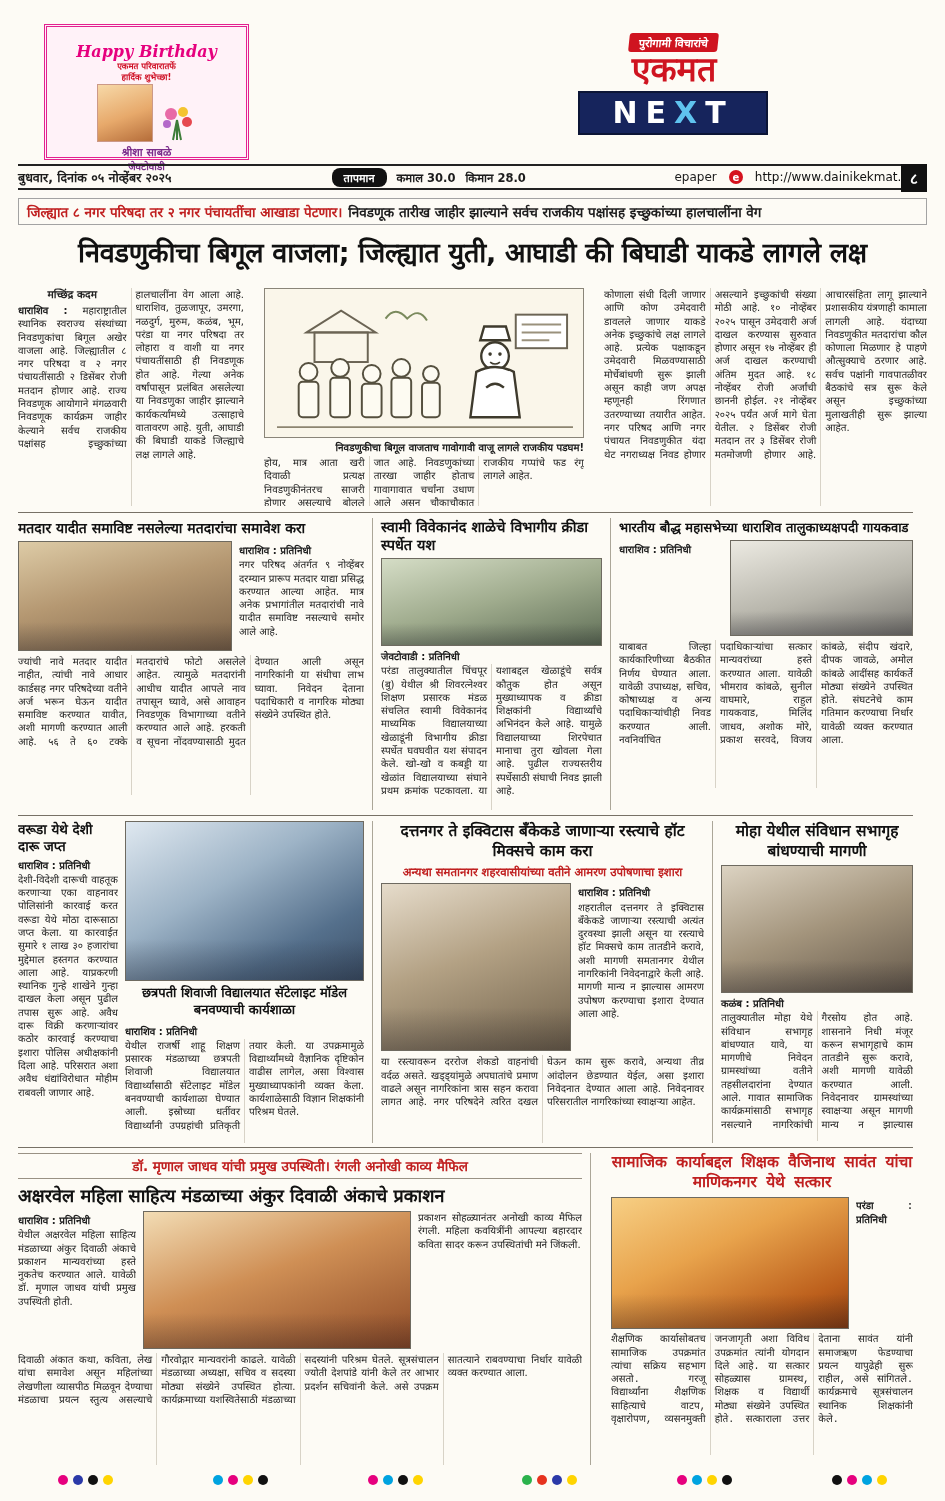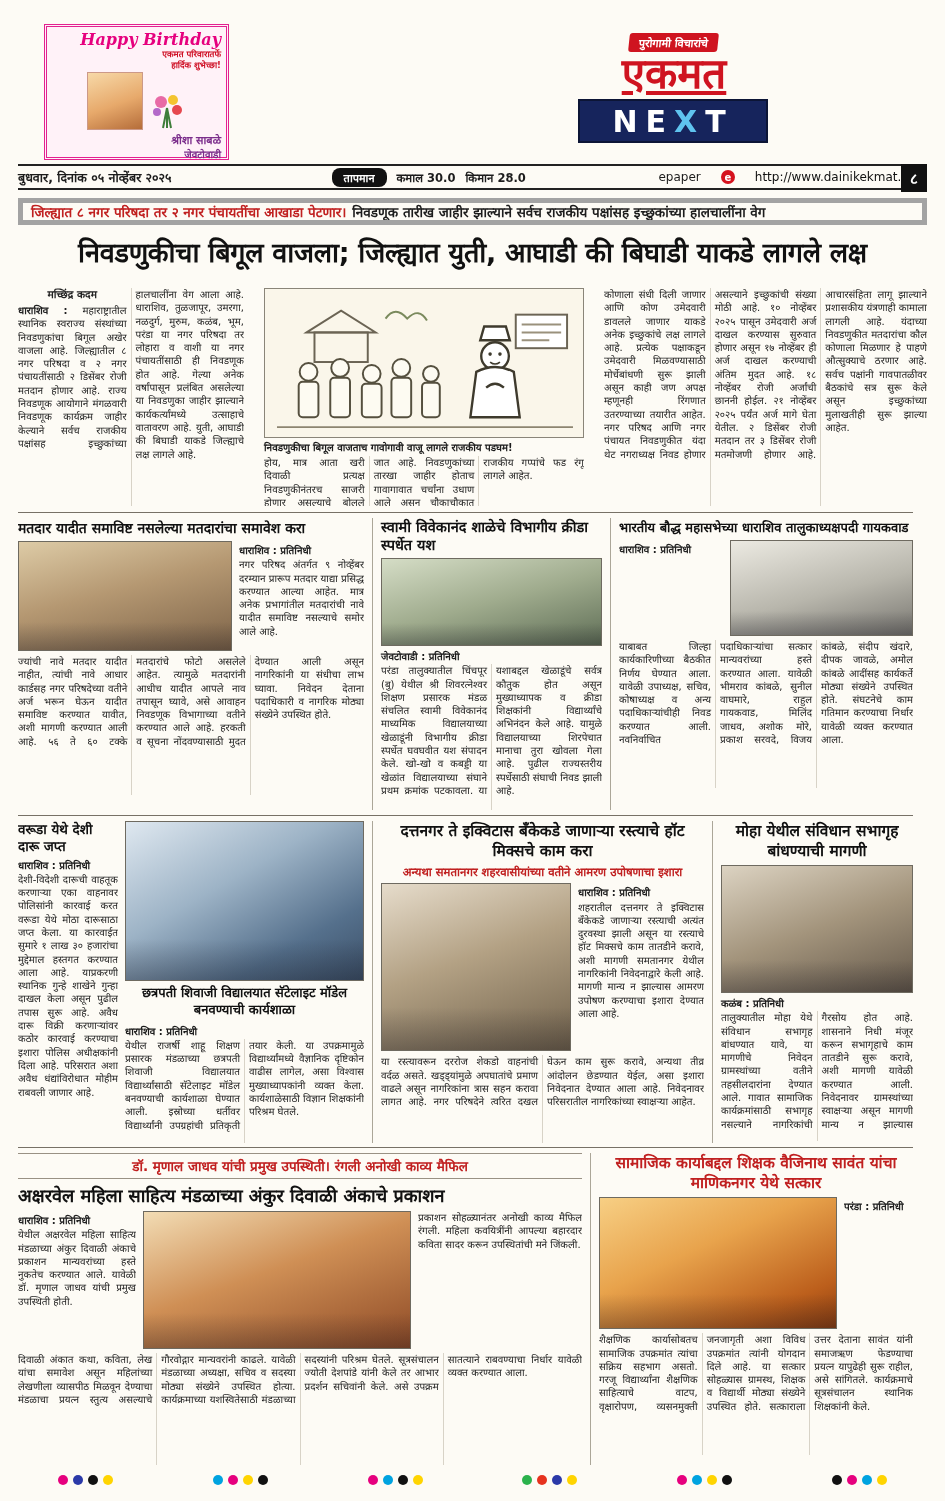--- a/index.html
+++ b/index.html
@@ -1,66 +1,66 @@
 <!DOCTYPE html>
 <html><head>
 <meta charset="utf-8">
 <style>
   * { margin:0; padding:0; box-sizing:border-box; }
   html,body { background:#e8e6e0; }
   body { font-family:"DejaVu Sans","Liberation Sans",sans-serif; }
   .page { position:relative; width:945px; height:1501px; margin:0 auto; background:#fdfbf5; color:#1c1c1c; overflow:hidden; }
 
   
-  .bday-box { position:absolute; left:44px; top:24px; width:185px; height:136px; border:3px double #e3218f; background:#fff2f8; padding:3px 5px; text-align:right; }
+  .bday-box { position:absolute; left:44px; top:24px; width:205px; height:136px; border:3px double #e3218f; background:#fff2f8; padding:15px 5px; text-align:center; }
   .bday-title { font-family:"DejaVu Serif","Liberation Serif",serif; font-style:italic; font-weight:bold; color:#e6007e; font-size:16px; }
   .bday-line { color:#cf1126; font-size:8.5px; font-weight:bold; line-height:1.25; }
   .bday-media { display:flex; justify-content:center; align-items:flex-end; gap:4px; margin-top:2px; }
   .bday-photo { width:56px; height:58px; background:linear-gradient(160deg,#f7d9a8 0%,#e7a96b 55%,#b56d3a 100%); border:1px solid #c98; }
   .bday-flowers { width:40px; height:40px; }
   .bday-name { color:#7b2d8b; font-weight:bold; font-size:11px; margin-top:2px; }
   .bday-vill { color:#7b2d8b; font-weight:bold; font-size:10px; }
 
   .masthead { position:absolute; left:226px; top:40px; width:350px; height:100px; display:flex; align-items:center; justify-content:center; }
   .masthead-text { color:#cf1420; font-size:64px; font-weight:bold; letter-spacing:1px; text-shadow:1px 1px 0 #8d0d14; }
 
   .brand-right { position:absolute; left:578px; top:32px; width:192px; height:128px; text-align:center; }
   .ribbon { display:inline-block; background:#cf1420; color:#fff; font-size:11px; font-weight:bold; padding:2px 10px; border-radius:3px; transform:skewX(-6deg); }
-  .ekmat { color:#cf1420; font-size:42px; font-weight:bold; line-height:1.05;text-decoration:underline; }
+  .ekmat { color:#cf1420; font-size:34px; font-weight:bold; line-height:1.05; }
   .next-box { margin-top:3px; width:190px; height:44px; background:#16245c; border:2px solid #0c1536; display:flex; align-items:center; justify-content:center; font-weight:bold; font-size:30px; letter-spacing:8px; color:#fff; }
   .next-x { color:#5fc3ef; }
 
   .date-bar { position:absolute; left:18px; right:18px; top:164px; height:26px; border-top:2px solid #222; border-bottom:2px solid #222; display:flex; align-items:center; gap:10px; font-size:12px; }
   .date-text { font-weight:bold; font-size:12.5px; }
   .temp-badge { background:#111; color:#fff; font-weight:bold; font-size:11px; padding:2px 12px; border-radius:8px; margin-left:150px; }
   .temp-val { font-weight:bold; font-size:11.5px; }
-  .epaper-wrap { margin-left:auto; display:flex; align-items:center; gap:20px; }
+  .epaper-wrap { margin-left:auto; display:flex; align-items:center; gap:12px; }
   .epaper-label { font-size:12px; }
   .epaper-icon { width:14px; height:14px; border-radius:50%; background:#d5121e; color:#fff; font-size:10px; font-weight:bold; display:flex; align-items:center; justify-content:center; }
   .url { font-size:12px; color:#111; text-decoration:none; }
   .pageno { position:absolute; right:-0px; top:-2px; width:26px; height:28px; background:#111; color:#fff; font-weight:bold; font-size:15px; display:flex; align-items:center; justify-content:center; }
 
   
-  .kicker { position:absolute; left:18px; right:18px; top:198px; height:27px; border:5px solid #a3a3a3; display:flex; align-items:center; padding:0 8px; white-space:nowrap; overflow:hidden; font-weight:bold; font-size:13.5px; gap:6px;text-align:right; }
+  .kicker { position:absolute; left:18px; right:18px; top:198px; height:27px; border:1px solid #a3a3a3; display:flex; align-items:center; padding:0 8px; white-space:nowrap; overflow:hidden; font-weight:bold; font-size:13.5px; gap:6px;text-align:right; }
   .kicker-red { color:#c02020; }
   .kicker-black { color:#1c1c1c; }
 
   .main-headline { position:absolute; left:18px; right:18px; top:233px; font-size:27px; font-weight:bold; color:#111; text-align:center; white-space:nowrap; overflow:hidden; letter-spacing:-0.3px; }
 
   .lead { position:absolute; left:18px; right:18px; top:288px; height:218px; display:flex; gap:20px; }
   .bodytext { font-size:10px; line-height:1.33; text-align:justify; color:#222; overflow:hidden; }
   .cols2 { column-count:2; column-gap:9px; column-rule:1px solid #d8d3c7; }
   .cols3 { column-count:3; column-gap:9px; column-rule:1px solid #d8d3c7; }
   .cols4 { column-count:4; column-gap:9px; column-rule:1px solid #d8d3c7; }
   .lead-left { width:226px; height:218px; }
   .byline { font-weight:bold; font-size:10.5px; text-align:center; margin-bottom:2px; }
   .dl { font-weight:bold; }
   .lead-center { width:320px; display:flex; flex-direction:column; }
   .cartoon { height:150px; border:1px solid #8a8579; background:#faf6ea; overflow:hidden; }
-  .lead-caption { font-size:10px; font-weight:bold; text-align:left; padding:2px 0; }
+  .lead-caption { font-size:10px; font-weight:bold; text-align:right; padding:2px 0; }
   .lead-under { flex:1; }
   .lead-right { flex:1; height:218px; }
 
   
   .row { position:absolute; left:18px; right:32px; display:flex; border-top:1.5px solid #777166; padding-top:5px; }
   .sep-l { border-left:1px solid #aba698; }
   .art { overflow:hidden; }
   .hl { font-weight:bold; color:#111; }
   .hl-nowrap { white-space:nowrap; overflow:hidden; }
   .photo { border:1px solid #6e6a60; position:relative; flex-shrink:0; }
@@ -95,21 +95,21 @@
   .art-moha { flex:1; padding-left:8px; }
   .art-moha .hl { font-size:15.5px; text-align:center; line-height:1.3; margin-bottom:4px; }
   .moha-photo { width:100%; height:128px; background:linear-gradient(160deg,#dcd3c2 0%,#a3947c 50%,#64584a 100%); }
 
   
   .row4 { top:1147px; height:318px; }
   .g-zone { width:572px; padding-right:8px; }
   .g-kicker { font-size:13.5px; border-top:1px solid #999184; border-bottom:1px solid #999184; padding:3px 0; white-space:nowrap; overflow:hidden; }
   .g-hl { font-size:18px; white-space:nowrap; overflow:hidden; margin:4px 0; }
   .aksh-photo { width:268px; height:138px; background:linear-gradient(160deg,#f2dcb4 0%,#cf8f55 45%,#8e4a26 100%); }
-  .h-zone { flex:1; padding-left:8px; }
+  .h-zone { flex:1; padding-left:20px;font-family:Liberation Mono, monospace; }
   .h-hl { font-size:15.5px; line-height:1.3; margin-bottom:4px; }
   .satkar-photo { width:238px; height:132px; background:linear-gradient(155deg,#f7cf84 0%,#e8a34c 40%,#bc5f1c 80%,#8d3e10 100%); }
 
   .small-dl { font-weight:bold; font-size:10px; margin:3px 0 1px; }
   .mt4 { margin-top:4px; }
 
   
   .footer-marks { position:absolute; left:18px; right:18px; top:1472px; height:16px; display:flex; justify-content:space-between; align-items:center; padding:0 40px; }
   .dotgroup { display:flex; gap:5px; }
   .dot { width:10px; height:10px; border-radius:50%; display:inline-block; }

